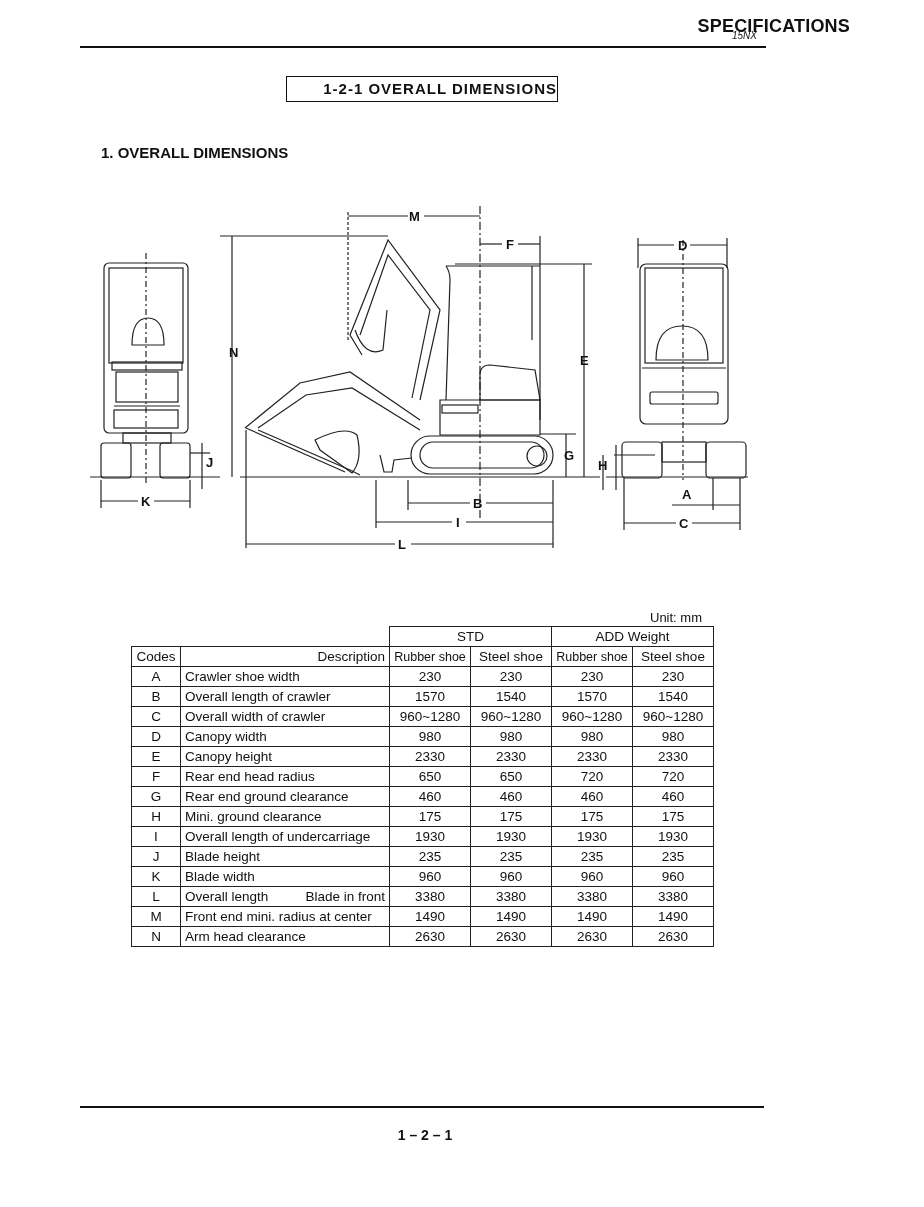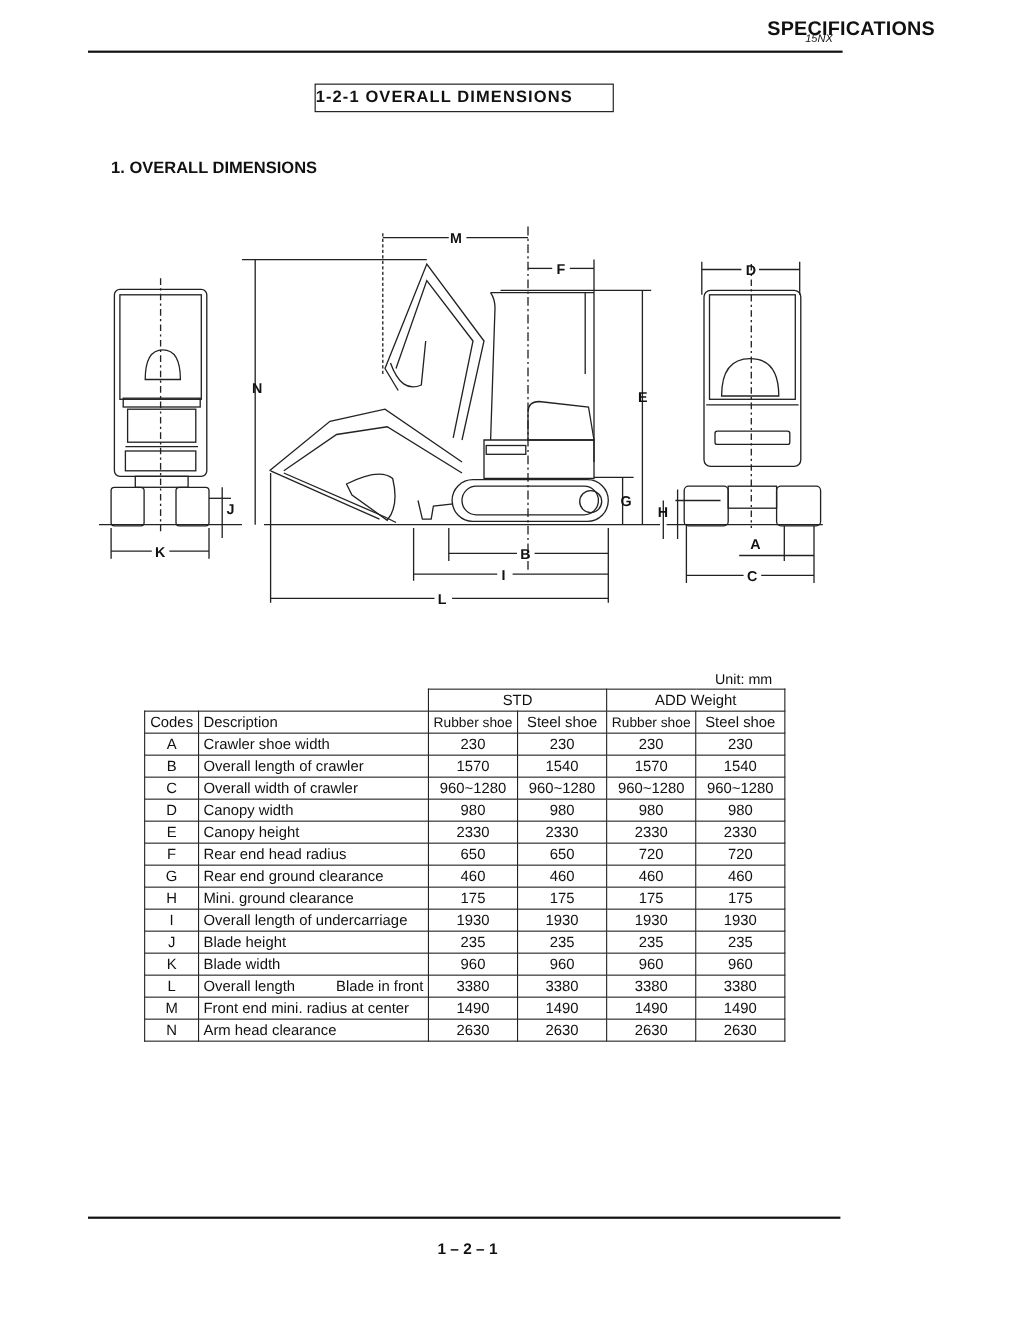--- a/index.html
+++ b/index.html
@@ -1,21 +1,21 @@
 <!DOCTYPE html>
 <html><head>
   <meta charset="utf-8">
   <style>
     html, body { margin: 0; padding: 0; background: #ffffff; }
     body { width: 924px; height: 1207px; position: relative; overflow: hidden; font-family: "Liberation Sans", sans-serif; color: #111; }
     .abs { position: absolute; }
     .hdr-title { left: 0; width: 850px; top: 16px; text-align: right; font-weight: bold; font-size: 18px; letter-spacing: 0.2px; }
     .hdr-model { left: 732px; top: 30px; font-size: 10px; font-style: italic; }
     .hdr-rule { left: 80px; top: 46px; width: 686px; height: 2px; background: #111; }
-    .sec-box { left: 286px; top: 76px; width: 270px; height: 24px; border: 1.5px solid #111; text-align: left; line-height: 24px; font-weight: bold; font-size: 15px; letter-spacing: 1px; }
+    .sec-box { left: 286px; top: 76px; width: 270px; height: 24px; border: 1.5px solid #111; text-align: right; line-height: 24px; font-weight: bold; font-size: 15px; letter-spacing: 1px; }
     .sub-title { left: 101px; top: 144px; font-weight: bold; font-size: 15px; }
     .drawing { left: 90px; top: 200px; width: 680px; height: 370px; }
     .unit { left: 650px; top: 610px; font-size: 13px; }
     table.spec { position: absolute; left: 131px; top: 626px; border-collapse: collapse; font-size: 13.5px; }
     table.spec td { border: 1px solid #222; height: 19px; padding: 0 4px; white-space: nowrap; }
     table.spec td.code { width: 40px; text-align: center; }
     table.spec td.desc { width: 200px; text-align: left; }
     table.spec td.num { width: 72px; text-align: center; }
     table.spec td.blank { border-top: none; border-left: none; }
     table.spec .ol-desc { display: flex; justify-content: space-between; }
@@ -169,21 +169,21 @@
 
 <table class="spec">
   <tbody>
       <tr>
     <td class="blank" colspan="2" style="border:none;"></td>
     <td class="num" colspan="2">STD</td>
     <td class="num" colspan="2">ADD Weight</td>
   </tr>
   <tr>
     <td class="code">Codes</td>
-    <td class="desc" style="text-align:left">Description</td>
+    <td class="desc" style="text-align:right">Description</td>
     <td class="num" style="font-size:12.5px">Rubber shoe</td>
     <td class="num">Steel shoe</td>
     <td class="num" style="font-size:12.5px">Rubber shoe</td>
     <td class="num">Steel shoe</td>
   </tr>
   </tbody>
     <tbody id="rows">
       <tr>
         <td class="code">A</td>
         <td class="desc">Crawler shoe width</td>

